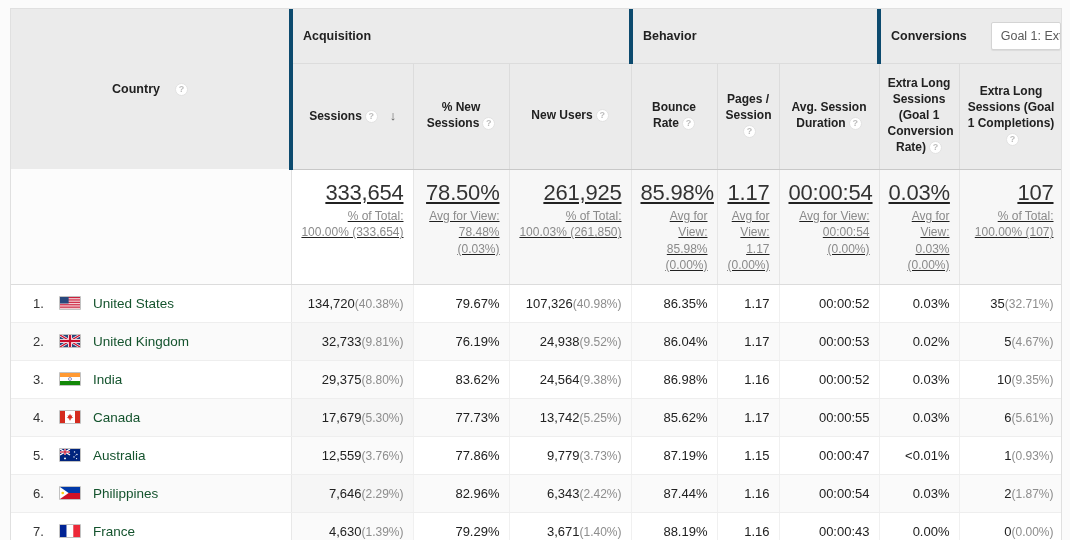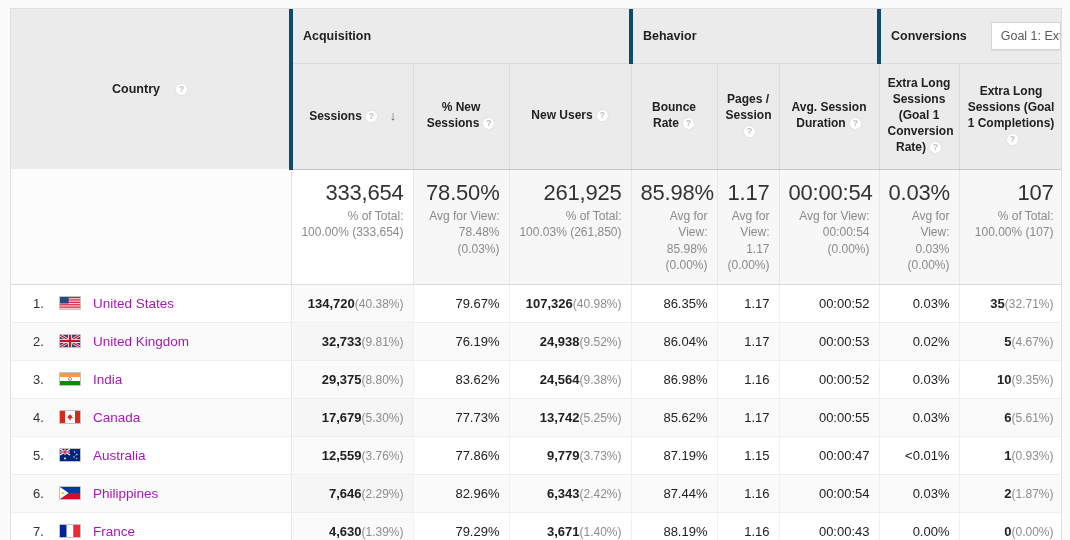--- a/index.html
+++ b/index.html
@@ -125,20 +125,21 @@
 
   
   .sum-row td {
     background: #f7f7f7;
     border-right: 1px solid #e6e6e6;
     border-bottom: 1px solid #dcdcdc;
     height: 115px;
     vertical-align: top;
     padding: 11px 9px 9px;
     text-align: right;
+    text-decoration: underline;
   }
   .sum-row td.sum-dim {
     background: #fcfcfc;
     border-right: 1px solid #e0e0e0;
   }
   .sum-row td.sorted { background: #ffffff; }
   .sum-big {
     font-size: 22px;
     font-weight: normal;
     color: #333;
@@ -183,26 +184,26 @@
     flex: 0 0 22px;
     margin-right: 12px;
     border: 1px solid rgba(0,0,0,0.12);
     border-radius: 1px;
     overflow: hidden;
     position: relative;
     background: #ddd;
   }
   .flag svg { display: block; width: 100%; height: 100%; }
   .ctry-link {
-    color: #a21caf;
+    color: #14532d;
     font-size: 13.5px;
     text-decoration: none;
     cursor: pointer;
   }
-  .val-main { font-weight: bold; }
+  .val-main { font-weight: normal; }
   .val-pct  { color: #8d8d8d; font-weight: normal; font-size: 12px; }
   .val-plain { font-weight: normal; }
 </style>
 </head>
 <body>
 
 <div class="page">
   <div class="table-wrap">
     <table class="ga">
       <colgroup>

